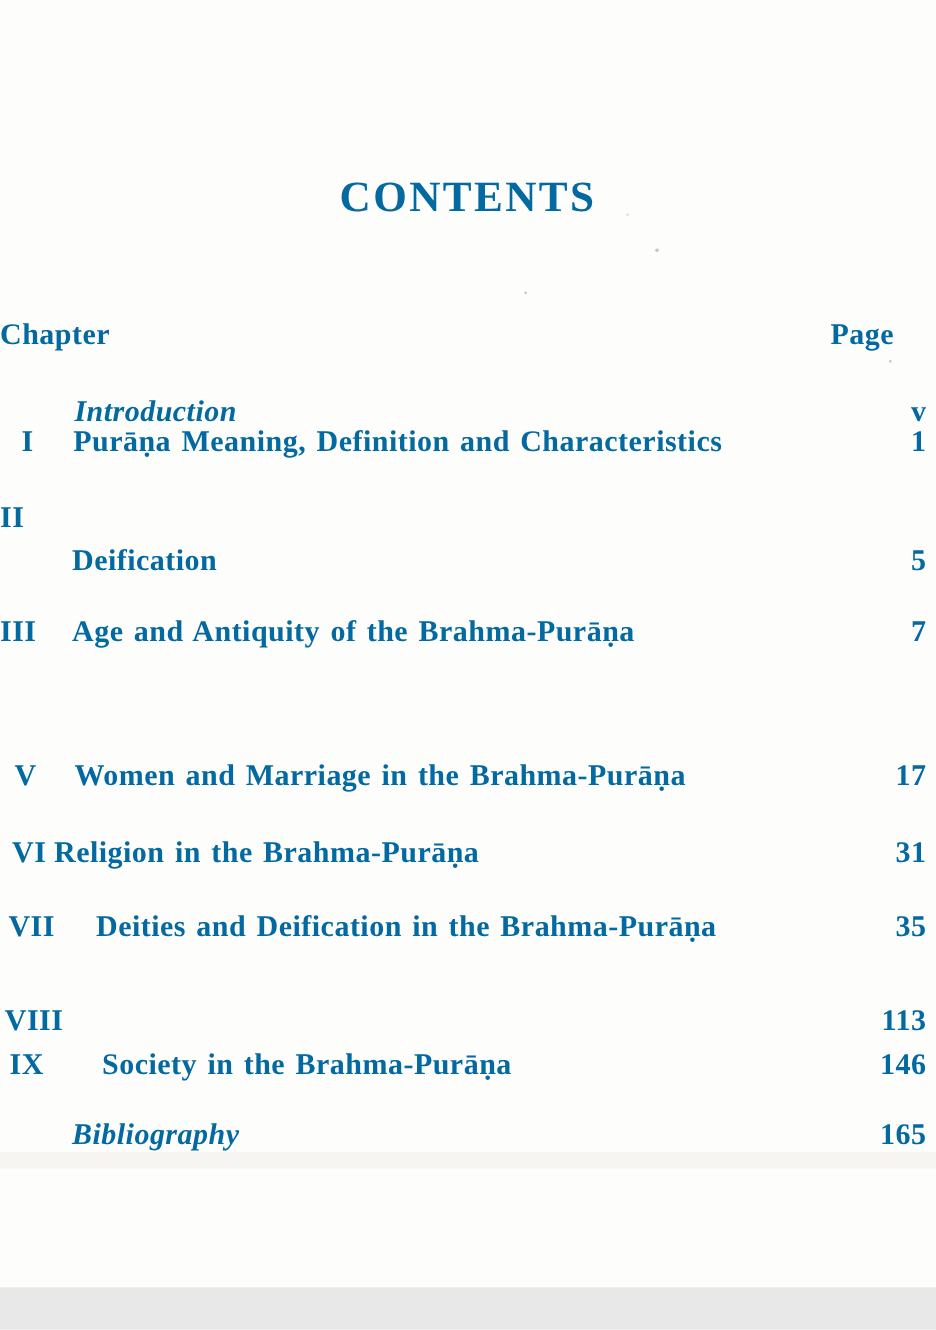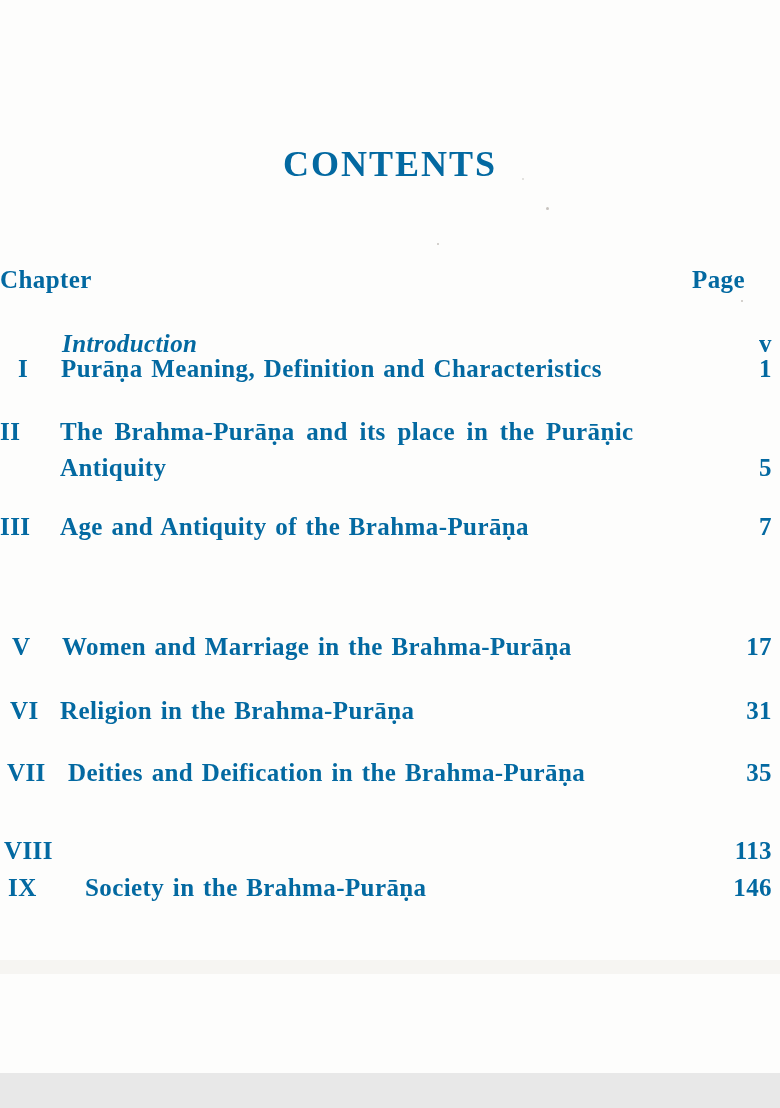--- a/index.html
+++ b/index.html
@@ -107,63 +107,66 @@
   </div>
 
   <div class="row r-1">
     <span class="num" style="left:18px">I</span>
     <span class="title" style="left:61px">Purāṇa Meaning, Definition and Characteristics</span>
     <span class="pageno">1</span>
   </div>
 
   <div class="row r-2a">
     <span class="num" style="left:0">II</span>
-    <span class="title ws-wide" style="left:60px">The Brahma-Purāṇa and its place in the Purāṇic</span>
   </div>
   <div class="row r-2b">
-    <span class="title" style="left:60px">Antiquity</span>
+    <span class="title" style="left:60px">Deification</span>
     <span class="pageno">5</span>
   </div>
 
   <div class="row r-3">
     <span class="num" style="left:0">III</span>
     <span class="title" style="left:60px">Age and Antiquity of the Brahma-Purāṇa</span>
     <span class="pageno">7</span>
   </div>
 
 
   <div class="row r-5">
     <span class="num" style="left:12px">V</span>
     <span class="title" style="left:62px">Women and Marriage in the Brahma-Purāṇa</span>
     <span class="pageno">17</span>
   </div>
 
   <div class="row r-6">
     <span class="num" style="left:10px">VI</span>
-    <span class="title" style="left:60px">Religion in the Brahma-Purāṇa</span>
+    <span class="title" style="left:45px">Religion in the Brahma-Purāṇa</span>
     <span class="pageno">31</span>
   </div>
 
   <div class="row r-7">
     <span class="num" style="left:7px">VII</span>
-    <span class="title" style="left:68px">Deities and Deification in the Brahma-Purāṇa</span>
+    <span class="title" style="left:80px">Deities and Deification in the Brahma-Purāṇa</span>
     <span class="pageno">35</span>
   </div>
 
   <div class="row r-8">
     <span class="num" style="left:4px">VIII</span>
     <span class="pageno">113</span>
   </div>
 
   <div class="row r-9">
     <span class="num" style="left:8px">IX</span>
     <span class="title" style="left:85px">Society in the Brahma-Purāṇa</span>
     <span class="pageno">146</span>
   </div>
 
+  <div class="row r-bib">
+    <span class="title italic" style="left:60px">Bibliography</span>
+    <span class="pageno">165</span>
+  </div>
 
   <div class="scan-band"></div>
   <div class="speck speck-1"></div>
   <div class="speck speck-2"></div>
   <div class="speck speck-3"></div>
   <div class="speck speck-4"></div>
 
 </div>
 
 </body></html>

